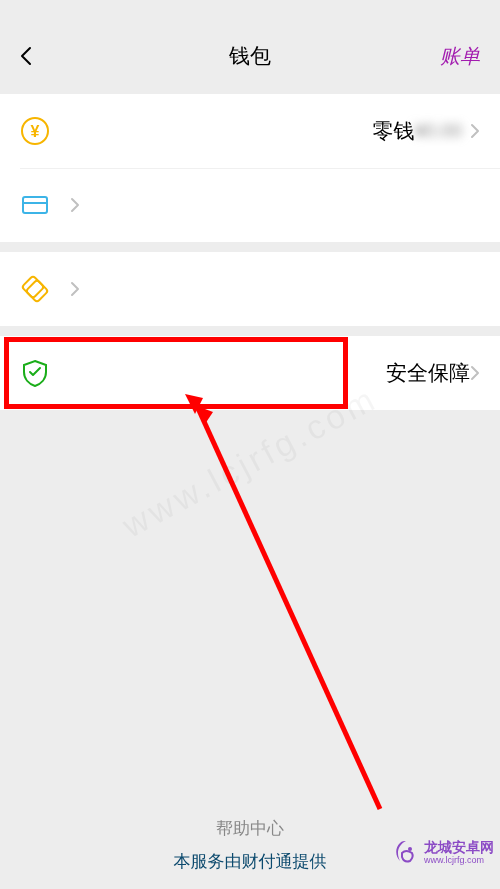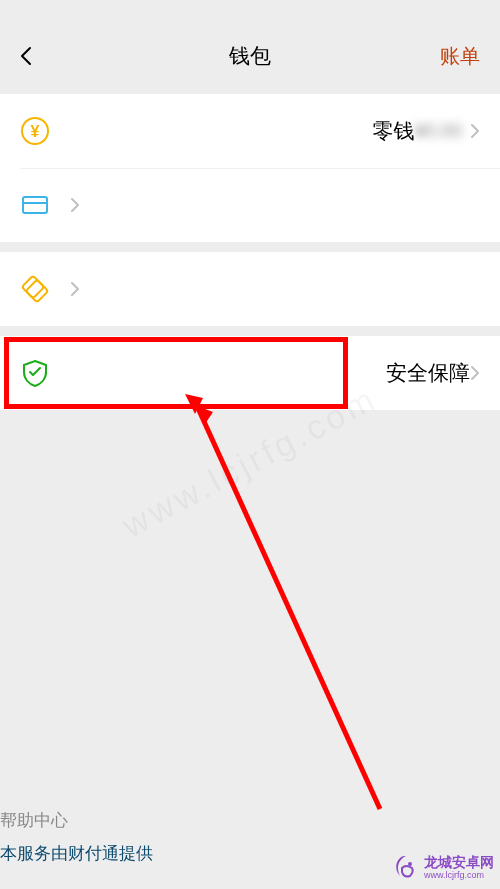--- a/index.html
+++ b/index.html
@@ -37,23 +37,24 @@
       height: 20px;
     }
     .nav-title {
       font-size: 21px;
       color: #000;
       font-weight: 500;
       text-align: right;
     }
     .nav-action {
       font-size: 20px;
-      color: #c2410c;
+      color: #a21caf;
       min-width: 40px;
       text-align: right;
+      font-style: italic;
     }
     .section {
       background: #fff;
       margin-top: 10px;
     }
     .row {
       display: flex;
       align-items: center;
       padding: 0 20px;
       height: 74px;
@@ -106,37 +107,37 @@
       position: absolute;
       left: 185px;
       top: 394px;
       width: 200px;
       height: 420px;
       pointer-events: none;
       z-index: 9;
     }
     .footer {
       position: absolute;
-      bottom: 24px;
+      bottom: 16px;
       width: 100%;
-      text-align: left;
+      text-align: center;
     }
     .footer-help {
       font-size: 17px;
       color: #888;
       margin-bottom: 10px;
     }
     .footer-provider {
       font-size: 17px;
       color: #0c4a6e;
     }
     .watermark {
       position: absolute;
       right: 6px;
-      bottom: 7px;
+      bottom: 22px;
       display: flex;
       align-items: center;
       opacity: 0.85;
     }
     .watermark-logo {
       width: 28px;
       height: 28px;
       margin-right: 4px;
     }
     .watermark-text {

